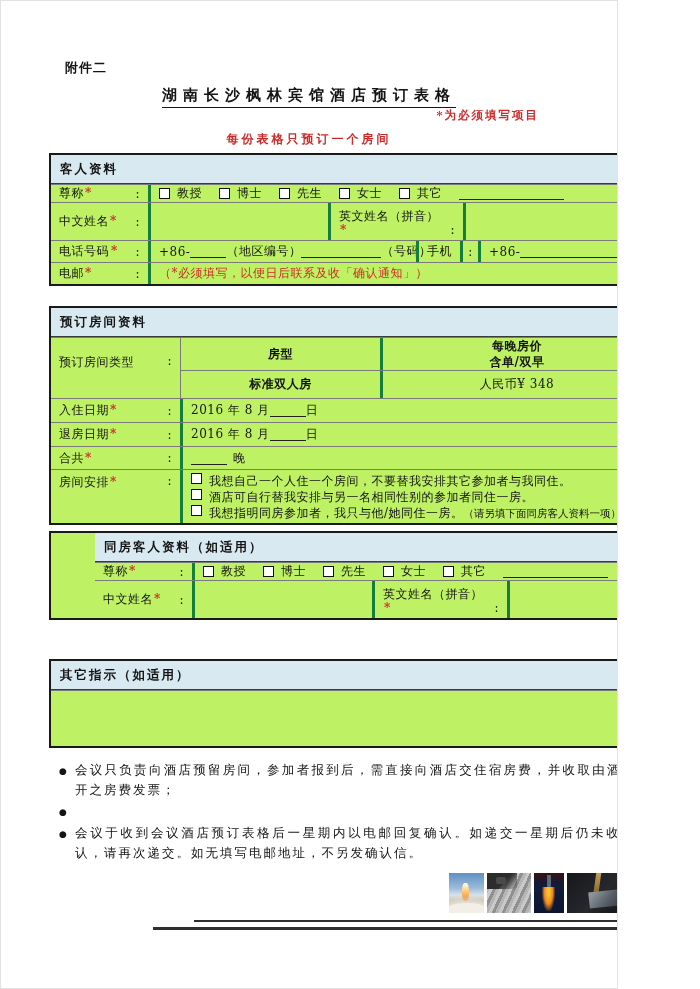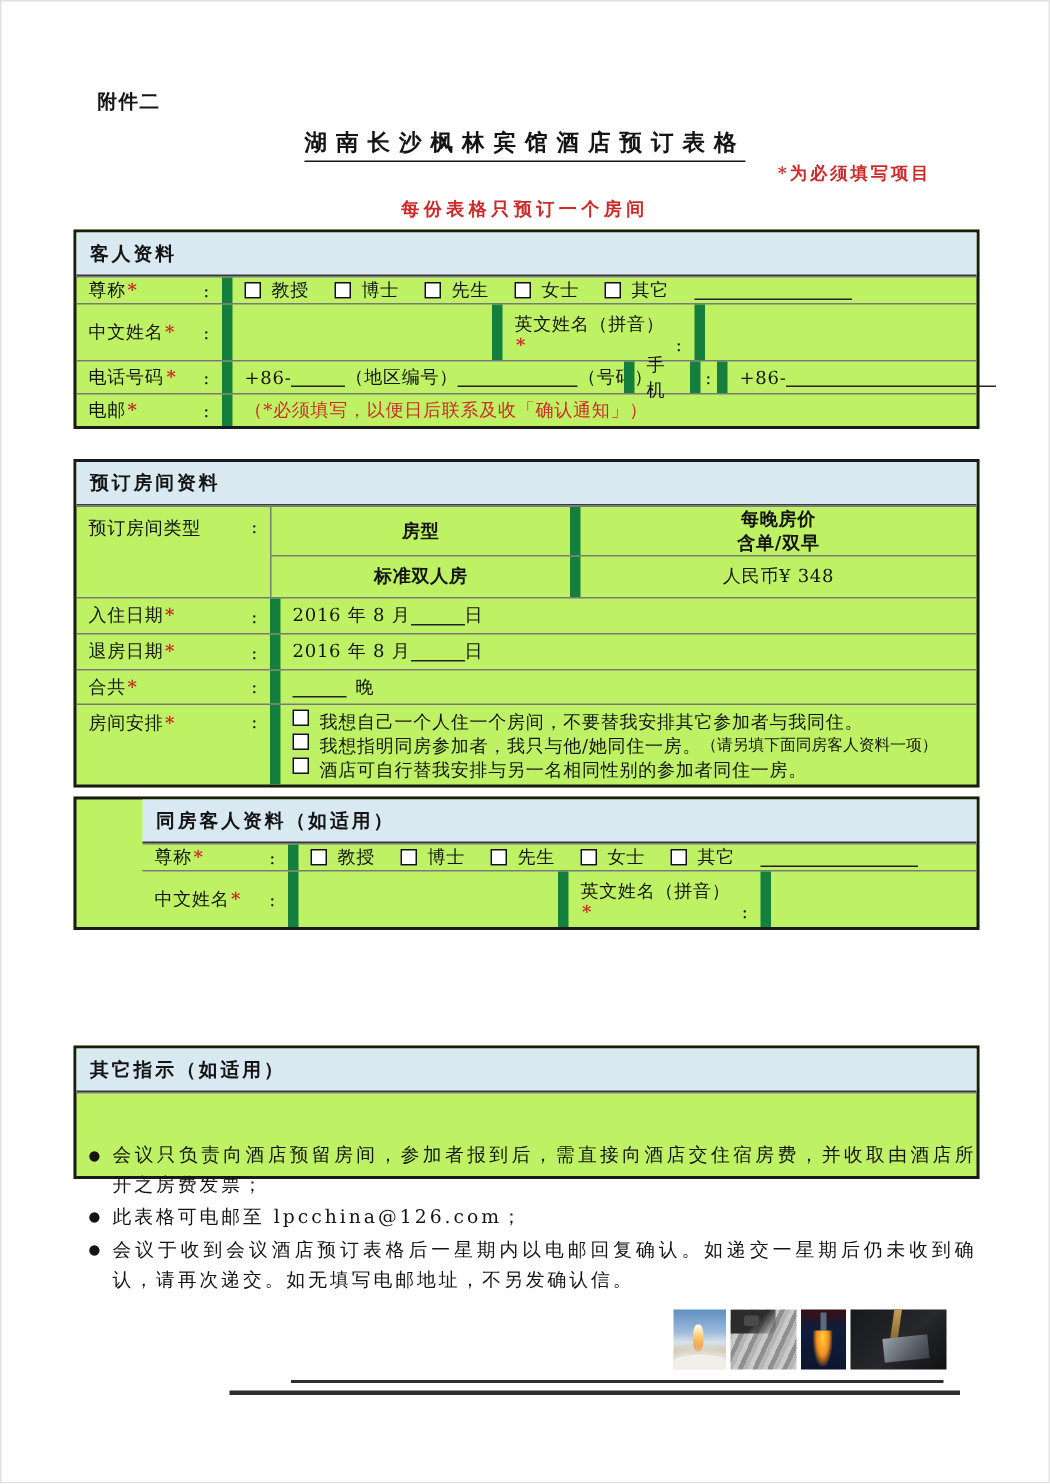--- a/index.html
+++ b/index.html
@@ -1,33 +1,33 @@
 <!DOCTYPE html>
 <html><head>
 <meta charset="utf-8">
 <style>
   html,body{margin:0;padding:0;background:#ffffff;}
   .page{
-    position:relative;width:700px;height:989px;margin:0;
+    position:relative;width:618px;height:989px;margin:0;
     background:#fff;box-sizing:border-box;border:1px solid #e2e2e2;
     font-family:"DejaVu Serif","Liberation Serif",serif;color:#141414;
     overflow:hidden;
     text-decoration:underline;
   }
   .attachment{position:absolute;left:64px;top:58px;font-size:13px;font-weight:bold;letter-spacing:1px;}
   .doc-title{position:absolute;top:84px;left:0;width:100%;text-align:center;}
   .doc-title span{font-size:15px;font-weight:bold;letter-spacing:6px;border-bottom:1.5px solid #141414;padding-bottom:3px;text-align:center;}
   .required-note{position:absolute;top:107px;right:78px;color:#cc2b2b;font-weight:bold;font-size:11.5px;letter-spacing:2px;}
   .one-room-note{position:absolute;top:130px;left:0;width:100%;text-align:center;color:#cc2b2b;font-weight:bold;font-size:12px;letter-spacing:3px;}
 
   
   .tbl{position:absolute;left:48px;width:604px;border:2px solid #1a1a1a;background:#bef264;box-sizing:border-box;}
   .trow{display:flex;border-top:1px solid #7a7a7a;align-items:stretch;box-sizing:border-box;}
   .trow:first-child{border-top:none;}
-  .tcell{border-left:7px solid #15803d;box-sizing:border-box;display:flex;align-items:center;padding:0 8px;font-size:12px;letter-spacing:0.5px;}
+  .tcell{border-left:3px solid #15803d;box-sizing:border-box;display:flex;align-items:center;padding:0 8px;font-size:12px;letter-spacing:0.5px;}
   .tcell:first-child{border-left:none;}
   .sechead{background:#d9e9f1;font-weight:bold;font-size:12.5px;letter-spacing:2px;height:28px;display:flex;align-items:center;padding:0 9px;border-bottom:1px solid #3a3a3a;}
   .lab{justify-content:space-between;}
   .lab .colon{margin-left:4px;}
   .req{color:#cc2b2b;font-style:normal;font-weight:bold;margin-left:1px;}
   .h18{height:18px;} .h22{height:22px;} .h23{height:23px;} .h24{height:24px;} .h38{height:38px;} .h54{height:54px;}
 
   .cb{display:inline-block;flex:none;width:9px;height:9px;border:1.5px solid #111;background:#fff;margin-right:7px;}
   .optgroup{display:flex;align-items:center;margin-right:17px;}
   .optgroup:last-child{margin-right:0;}
@@ -165,21 +165,21 @@
       <div class="tcell red" style="flex:1;">（*必须填写，以便日后联系及收「确认通知」）</div>
     </div>
   </div>
 
   <div class="tbl" style="top:305px;">
     <div class="trow">
         <div class="sechead" style="flex:1;">预订房间资料</div>
       </div>
 
     <div class="trow" style="height:61px;">
-      <div class="tcell lab" style="width:129px;flex:none;align-items:flex-start;padding-top:6px;">
+      <div class="tcell lab" style="width:129px;flex:none;align-items:flex-start;padding-top:16px;">
         <span><span>预订房间类型</span></span>
         <span class="colon">:</span>
       </div>
       <div class="colgroupv">
         <div class="innerrow h38">
           <div class="tcell center bold" style="width:200px;flex:none;border-left:1px solid #7a7a7a;">房型</div>
           <div class="tcell center bold pricecol" style="flex:1;">
             <span>每晚房价</span>
             <span>含单/双早</span>
           </div>
@@ -231,26 +231,26 @@
         <span><span>房间安排</span><em class="req">*</em></span>
         <span class="colon">:</span>
       </div>
       <div class="tcell arr-opts" style="flex:1;">
         <div class="arr-line">
             <span class="cb"></span>
             <span>我想自己一个人住一个房间，不要替我安排其它参加者与我同住。</span>
           </div>
         <div class="arr-line">
             <span class="cb"></span>
+            <span>酒店可自行替我安排与另一名相同性别的参加者同住一房。</span>
+          </div>
+        <div class="arr-line">
+            <span class="cb"></span>
             <span>我想指明同房参加者，我只与他/她同住一房。</span>
             <span class="arr-note">（请另填下面同房客人资料一项）</span>
-          </div>
-        <div class="arr-line">
-            <span class="cb"></span>
-            <span>酒店可自行替我安排与另一名相同性别的参加者同住一房。</span>
           </div>
       </div>
     </div>
   </div>
 
   <div class="tbl" style="top:530px;padding-left:44px;">
     <div class="trow">
         <div class="sechead" style="flex:1;">同房客人资料（如适用）</div>
       </div>
 
@@ -294,37 +294,36 @@
         <span>英文姓名（拼音）</span>
         <span class="l2">
             <em class="req">*</em>
             <span>:</span>
           </span>
       </div>
       <div class="tcell" style="flex:1;"></div>
     </div>
   </div>
 
-  <div class="tbl" style="top:696px;">
+  <div class="tbl" style="top:658px;">
     <div class="trow">
         <div class="sechead" style="flex:1;">其它指示（如适用）</div>
       </div>
     <div class="trow h54" style="height:56px;">
       <div class="tcell" style="flex:1;"></div>
     </div>
   </div>
 
   <div class="notes">
     <div class="note-item">
       <span class="note-bullet">●</span>
       <span class="note-text">会议只负责向酒店预留房间，参加者报到后，需直接向酒店交住宿房费，并收取由酒店所开之房费发票；</span>
     </div>
     <div class="note-item">
       <span class="note-bullet">●</span>
-      <span class="note-text">此表格可电邮至 lpcchina@126.com；</span>
     </div>
     <div class="note-item">
       <span class="note-bullet">●</span>
       <span class="note-text">会议于收到会议酒店预订表格后一星期内以电邮回复确认。如递交一星期后仍未收到确认，请再次递交。如无填写电邮地址，不另发确认信。</span>
     </div>
   </div>
 
   <div class="photos">
     <div class="photo ph1">
         <div class="flame"></div>

